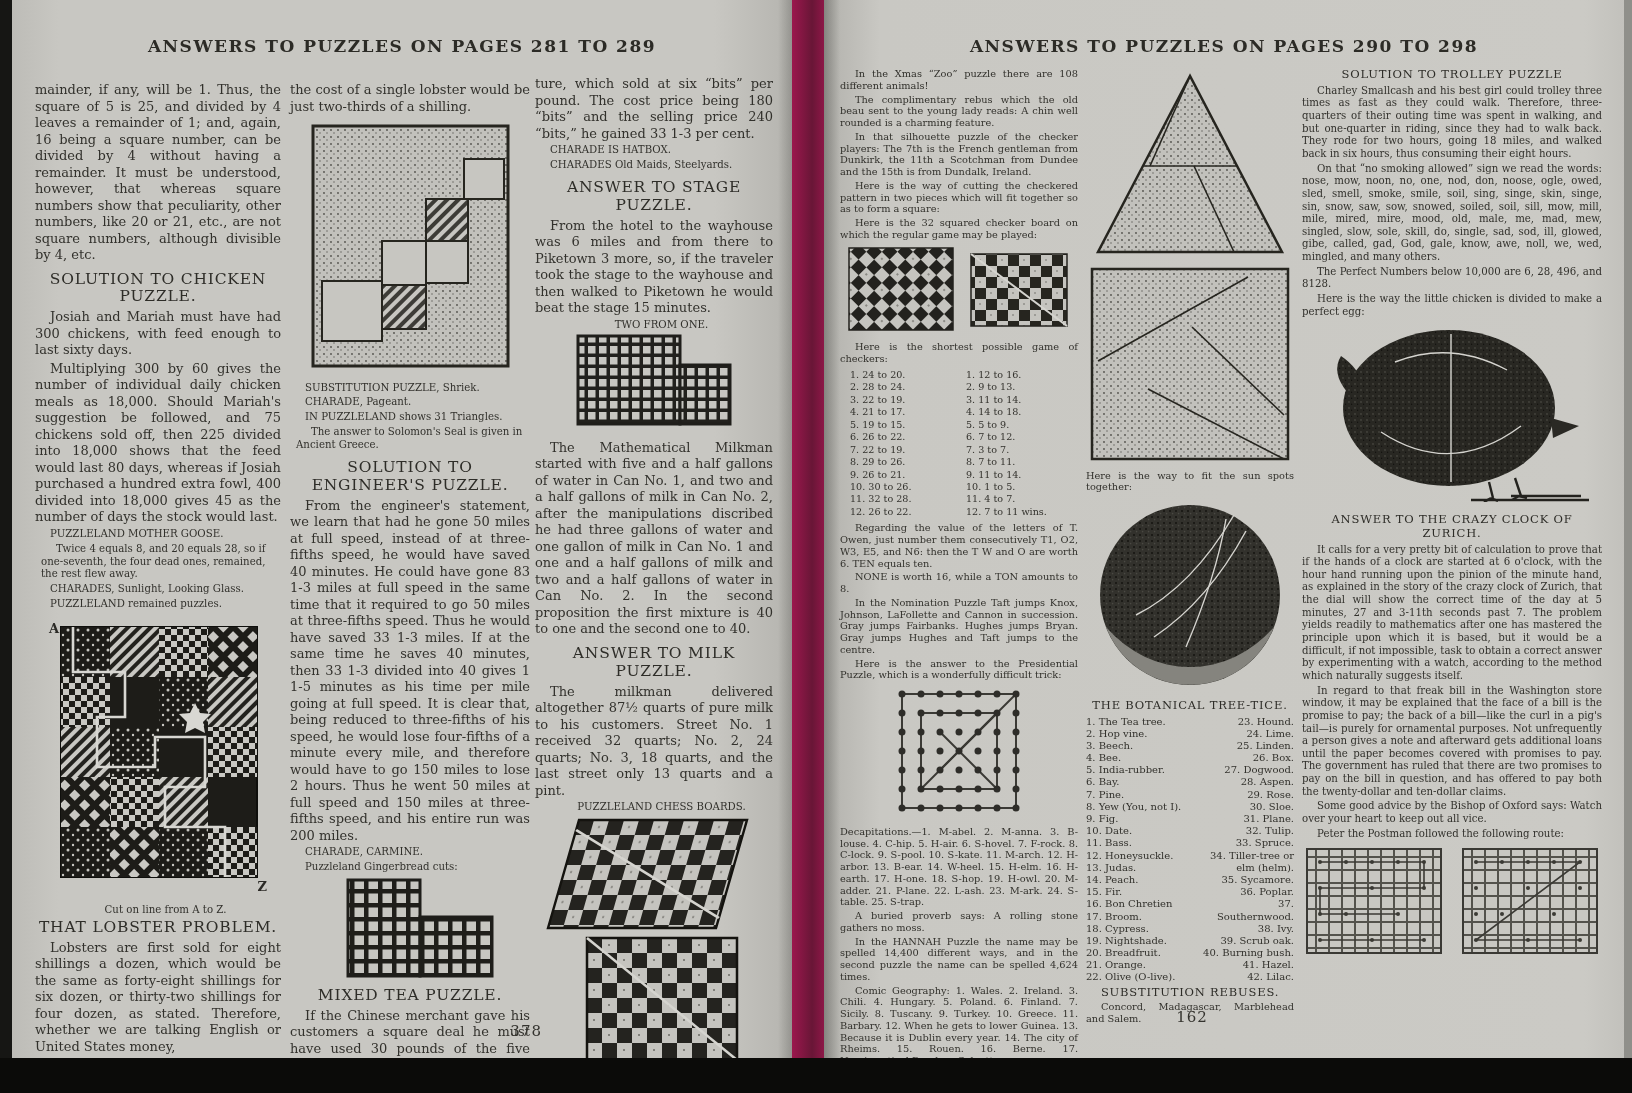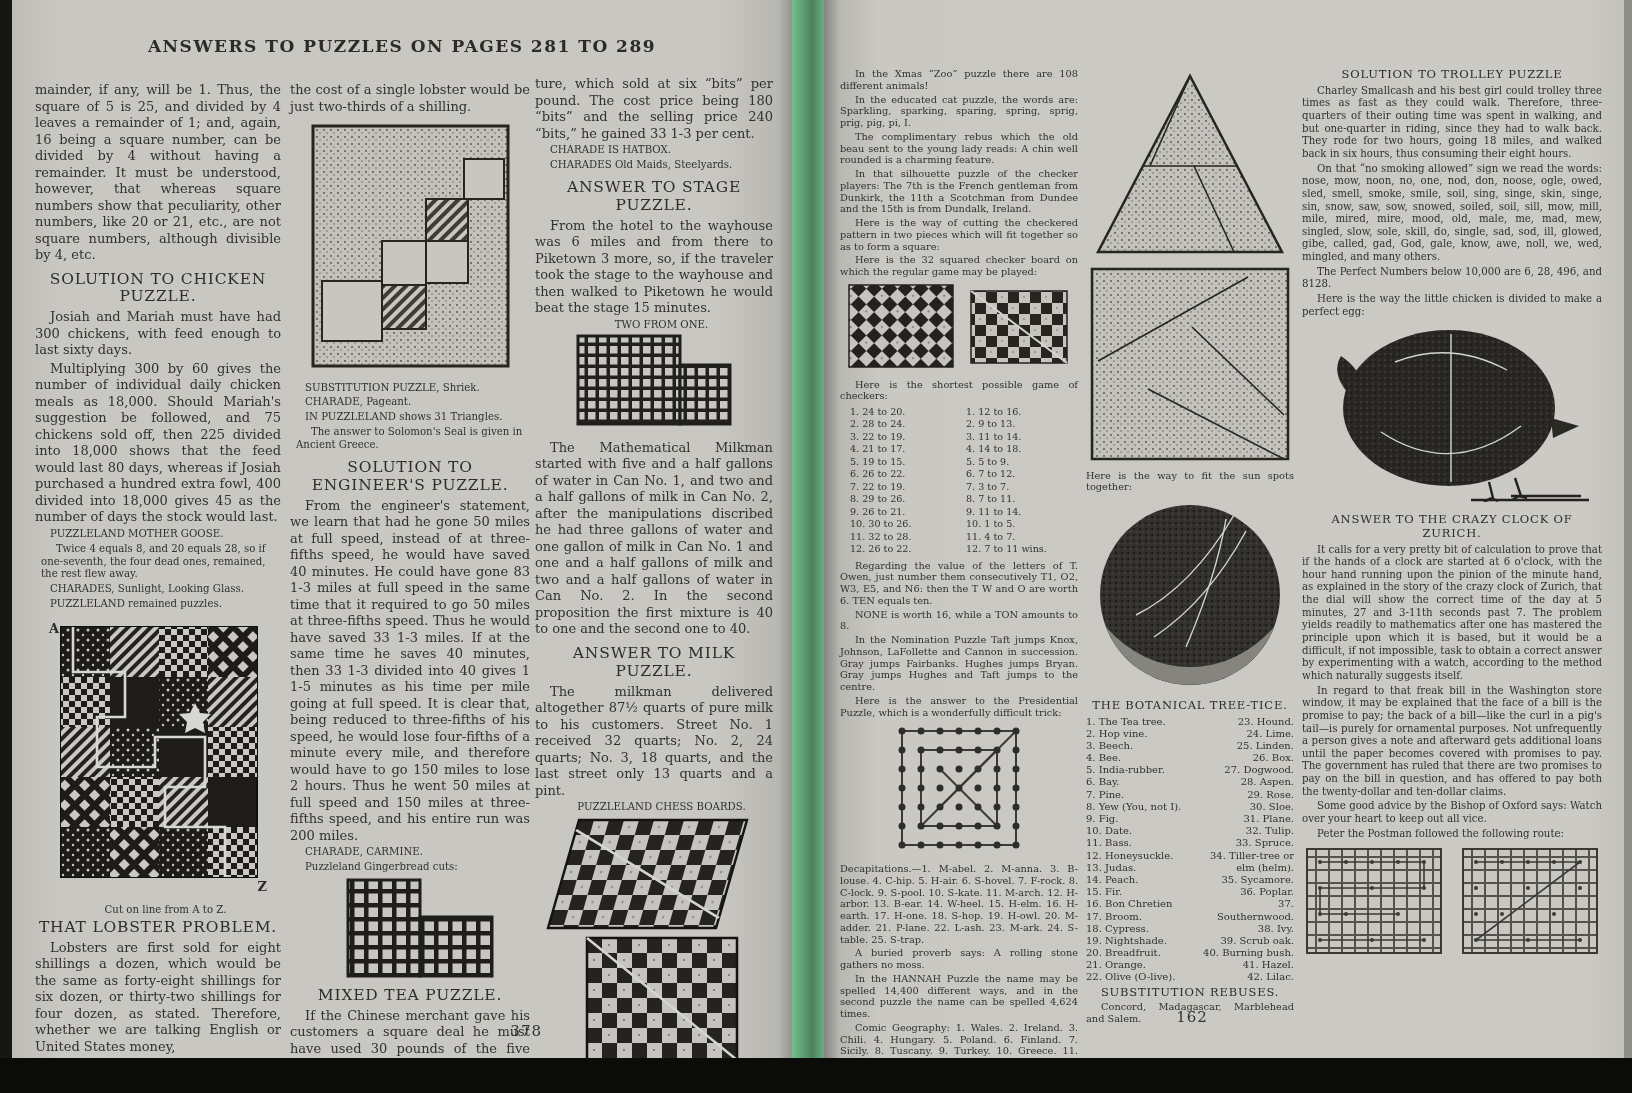--- a/index.html
+++ b/index.html
@@ -1,16 +1,16 @@
 <!DOCTYPE html>
 <html><head>
 <meta charset="utf-8">
 <style>
   html,body{margin:0;padding:0;background:#0e0e0c;}
-  #book{position:relative;width:1632px;height:1093px;background:#86efac;overflow:hidden;
+  #book{position:relative;width:1632px;height:1093px;background:#be185d;overflow:hidden;
         font-family:"DejaVu Serif", serif;color:#32312c;}
   .page{position:absolute;top:0;height:1058px;background:#c7c6c1;}
   #left-page{left:12px;width:780px;background:linear-gradient(90deg,#bdbcb7 0%,#c8c7c2 6%,#c8c7c2 90%,#b5b4af 100%);}
   #right-page{left:824px;width:800px;background:linear-gradient(90deg,#b2b1ac 0%,#c9c8c3 7%,#cbcac5 95%,#c2c1bc 100%);}
   .spine{position:absolute;left:778px;top:0;width:62px;height:1058px;
          background:linear-gradient(90deg,rgba(20,20,16,0) 0%,rgba(20,20,16,.38) 42%,rgba(20,20,16,.5) 55%,rgba(20,20,16,0) 100%);}
   .bottom-bar{position:absolute;left:0;top:1058px;width:1632px;height:35px;background:#0b0b09;}
   .left-edge{position:absolute;left:0;top:0;width:12px;height:1058px;background:#161614;}
   .right-edge{position:absolute;left:1624px;top:0;width:8px;height:1058px;background:#8f8f8a;}
 
@@ -220,24 +220,24 @@
             <line x1="0" y1="0" x2="150" y2="122" stroke="#d5d4cf" stroke-width="2.5"></line>
           </g>
         </svg>
       </div>
     </div>
 
     <div class="pagenum" style="left:250px;top:1022px;width:280px;text-align:right;">378</div>
   </div>
 
   <div id="right-page" class="page">
+    <div class="runhead">ANSWERS TO PUZZLES ON PAGES 290 TO 298</div>
 
     <div class="col sm" style="left:16px;top:68px;width:238px;">
       <p>In the Xmas “Zoo” puzzle there are 108 different animals!</p>
-      <p>In the educated cat puzzle, the words are: Sparkling, sparking, sparing, spring, sprig, prig, pig, pi, I.</p>
       <p>The complimentary rebus which the old beau sent to the young lady reads: A chin well rounded is a charming feature.</p>
       <p>In that silhouette puzzle of the checker players: The 7th is the French gentleman from Dunkirk, the 11th a Scotchman from Dundee and the 15th is from Dundalk, Ireland.</p>
       <p>Here is the way of cutting the checkered pattern in two pieces which will fit together so as to form a square:</p>
       <p>Here is the 32 squared checker board on which the regular game may be played:</p>
       <div class="figure" style="margin:3px 0;">
         <svg width="232" height="92" viewBox="0 0 232 92">
           <rect x="6" y="4" width="104" height="82" fill="url(#diam)" stroke="#23221e" stroke-width="1.5"></rect>
           <rect x="128" y="10" width="96" height="72" fill="url(#check11)" stroke="#23221e" stroke-width="1.5"></rect>
           <line x1="128" y1="10" x2="224" y2="82" stroke="#d5d4cf" stroke-width="2"></line>
         </svg>

